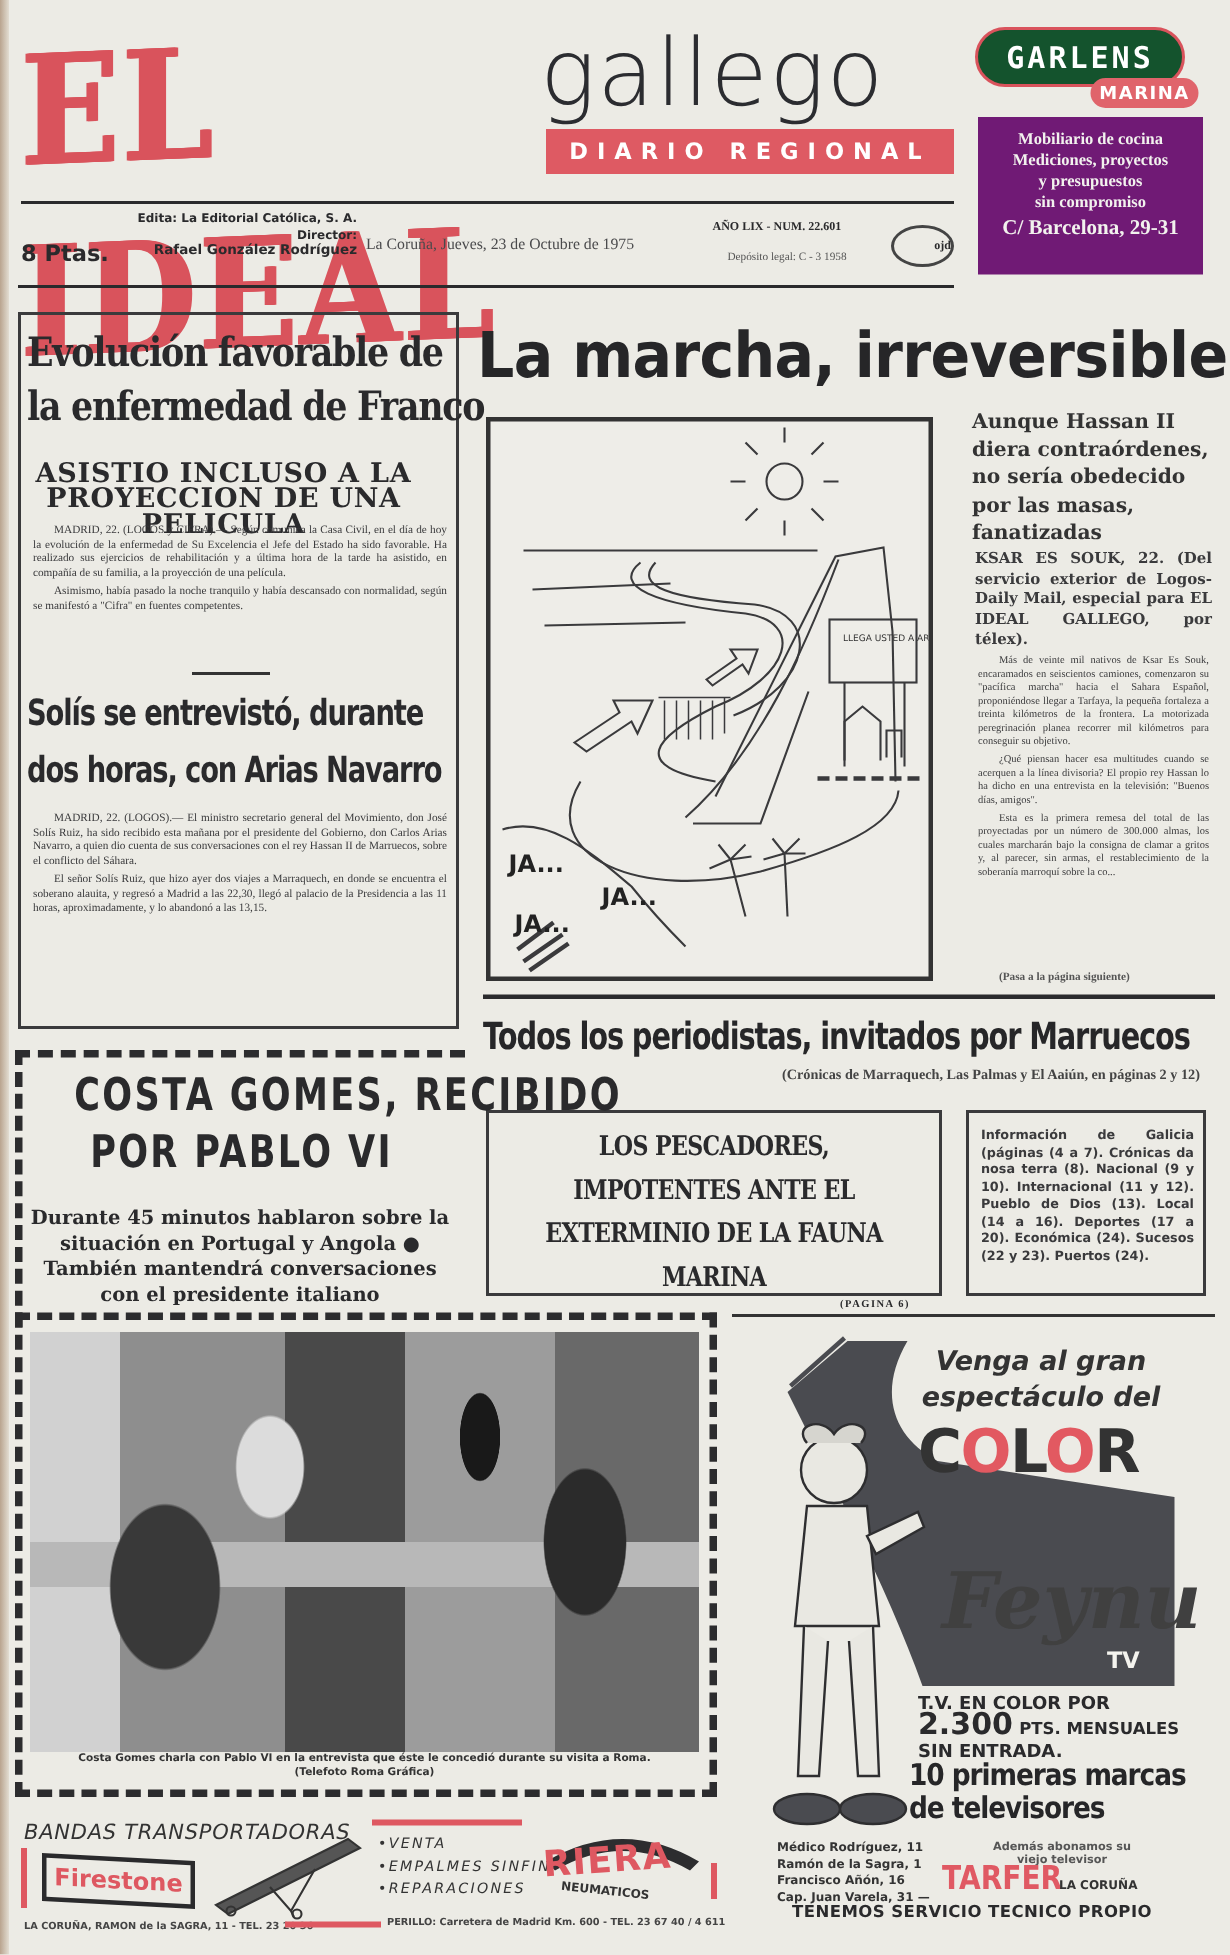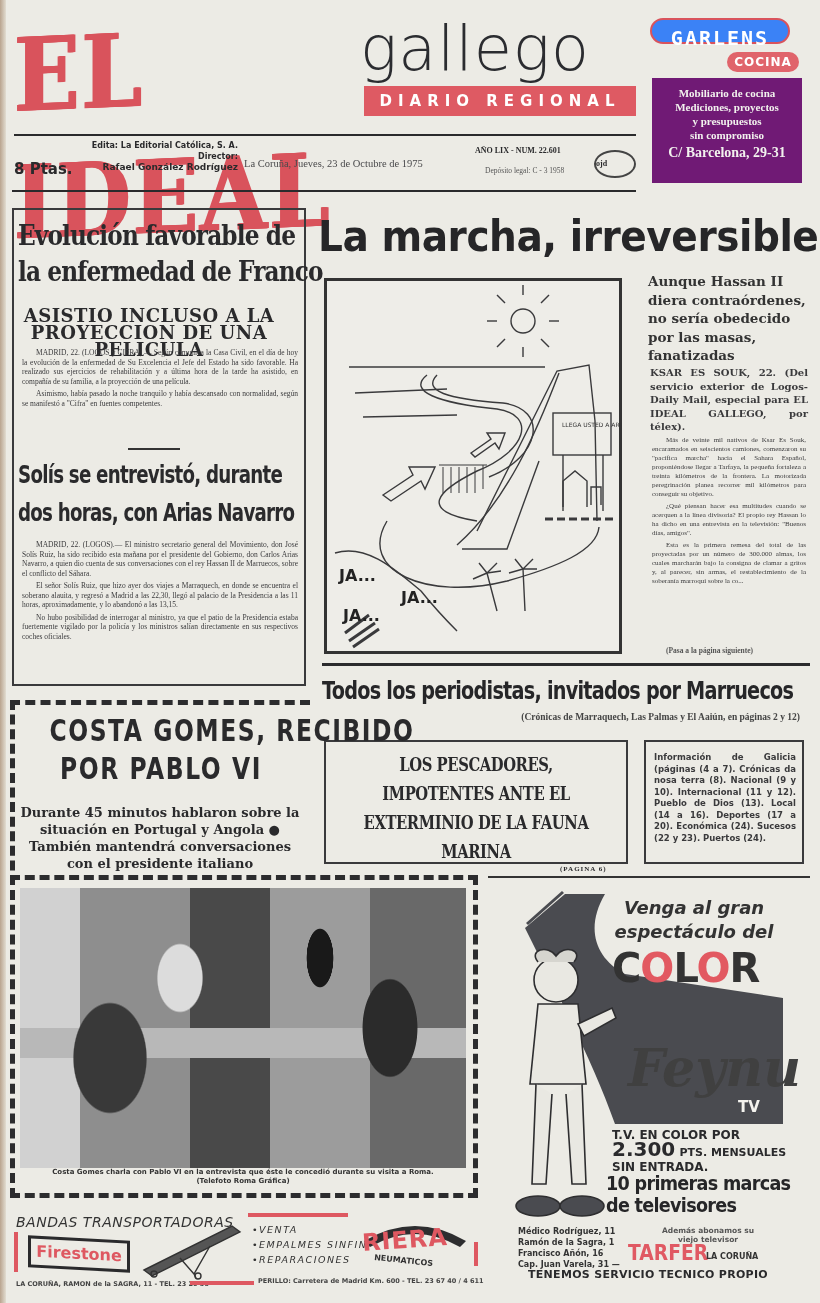--- a/index.html
+++ b/index.html
@@ -26,22 +26,22 @@
     left: 360px; top: 14px; width: 280px; height: 70px;
     font-family: "DejaVu Sans", sans-serif; font-size: 62px; line-height: 70px;
     color: #2b2c30; letter-spacing: 1px; font-weight: 300;
   }
   .mast-band {
     left: 364px; top: 86px; width: 272px; height: 30px; background: #de5a63;
     color: #fff; font-family: "DejaVu Sans", sans-serif; font-weight: bold;
     font-size: 15px; letter-spacing: 6px; text-align: center; line-height: 30px;
   }
   .garlens {
-    left: 650px; top: 18px; width: 140px; height: 26px; border: 2px solid #d9535c;
-    border-radius: 20px; background: #3b82f6; color: #fff; text-align: center;
+    left: 650px; top: 18px; width: 140px; height: 40px; border: 2px solid #d9535c;
+    border-radius: 20px; background: #14532d; color: #fff; text-align: center;
     font-family: "DejaVu Sans Mono", monospace; font-weight: bold; font-size: 20px;
     line-height: 36px; letter-spacing: 2px;
   }
   .cocina {
     left: 727px; top: 52px; width: 72px; height: 20px; border-radius: 10px;
     background: #e0646b; color: #fff; text-align: center; font-size: 12px;
     font-family: "DejaVu Sans", sans-serif; font-weight: bold; line-height: 20px; letter-spacing: 1px;
   }
   .garlens-box {
     left: 652px; top: 78px; width: 150px; height: 105px; background: #701a75;
@@ -49,21 +49,21 @@
     padding-top: 8px;
   }
   .garlens-box .addr { font-size: 14px; margin-top: 4px; }
 
   .rule { background: #2a2a2c; height: 2px; }
   .price { left: 14px; top: 160px; font-family: "DejaVu Sans", sans-serif; font-weight: bold; font-size: 15px; }
   .editor-block { left: 78px; top: 140px; width: 160px; text-align: right; font-size: 8px; font-weight: bold; line-height: 11px; font-family: "DejaVu Sans", sans-serif; }
   .date-line { left: 244px; top: 158px; font-size: 10.5px; color: #4a4a4c; }
   .anio { left: 475px; top: 146px; font-size: 8px; font-weight: bold; }
   .deposito { left: 485px; top: 166px; font-size: 7.5px; color: #555; }
-  .logo-seal { left: 594px; top: 150px; width: 42px; height: 28px; border: 2px solid #444; border-radius: 50%; font-size: 8px; text-align: left; line-height: 24px; font-weight: bold; }
+  .logo-seal { left: 594px; top: 150px; width: 42px; height: 28px; border: 2px solid #444; border-radius: 50%; font-size: 8px; text-align: right; line-height: 24px; font-weight: bold; }
 
   
   .box { border: 2px solid #3a3a3c; }
   .dashed-box { border: 5px dashed #2c2c2e; }
 
   
   .franco-box { left: 12px; top: 208px; width: 294px; height: 478px; }
   .franco-title {
     left: 18px; top: 218px; width: 285px; font-family: "DejaVu Serif", serif;
     font-weight: bold; font-size: 27px; line-height: 36px; letter-spacing: -1px;
@@ -199,21 +199,21 @@
 </head>
 <body>
 
 <div class="abs page-edge"></div>
 
 <div class="abs mast-red">EL IDEAL</div>
 <div class="abs mast-gallego">gallego</div>
 <div class="abs mast-band">DIARIO REGIONAL</div>
 
 <div class="abs garlens">GARLENS</div>
-<div class="abs cocina">COCINA</div>
+<div class="abs cocina">MARINA</div>
 <div class="abs garlens-box">
   <div>Mobiliario de cocina</div>
   <div>Mediciones, proyectos</div>
   <div>y presupuestos</div>
   <div>sin compromiso</div>
   <div class="addr">C/ Barcelona, 29-31</div>
 </div>
 
 <div class="abs rule" style="left:14px;top:134px;width:622px;"></div>
 <div class="abs price">8 Ptas.</div>
@@ -240,21 +240,20 @@
 </div>
 <div class="abs sep-short"></div>
 
 <div class="abs solis-title">
   <div>Solís se entrevistó, durante</div>
   <div>dos horas, con Arias Navarro</div>
 </div>
 <div class="abs body-text solis-body">
   <p>MADRID, 22. (LOGOS).— El ministro secretario general del Movimiento, don José Solís Ruiz, ha sido recibido esta mañana por el presidente del Gobierno, don Carlos Arias Navarro, a quien dio cuenta de sus conversaciones con el rey Hassan II de Marruecos, sobre el conflicto del Sáhara.</p>
   <p>El señor Solís Ruiz, que hizo ayer dos viajes a Marraquech, en donde se encuentra el soberano alauita, y regresó a Madrid a las 22,30, llegó al palacio de la Presidencia a las 11 horas, aproximadamente, y lo abandonó a las 13,15.</p>
-  <p>No hubo posibilidad de interrogar al ministro, ya que el patio de la Presidencia estaba fuertemente vigilado por la policía y los ministros salían directamente en sus respectivos coches oficiales.</p>
 </div>
 
 <div class="abs marcha-title">La marcha, irreversible</div>
 <div class="abs cartoon-frame"></div>
 <svg class="abs cartoon" viewBox="0 0 292 370">
   <g stroke="#3a3a3c" fill="none" stroke-width="1.4">
 
     <circle cx="196" cy="40" r="12"></circle>
     <g>
       <line x1="196" y1="14" x2="196" y2="4"></line>

